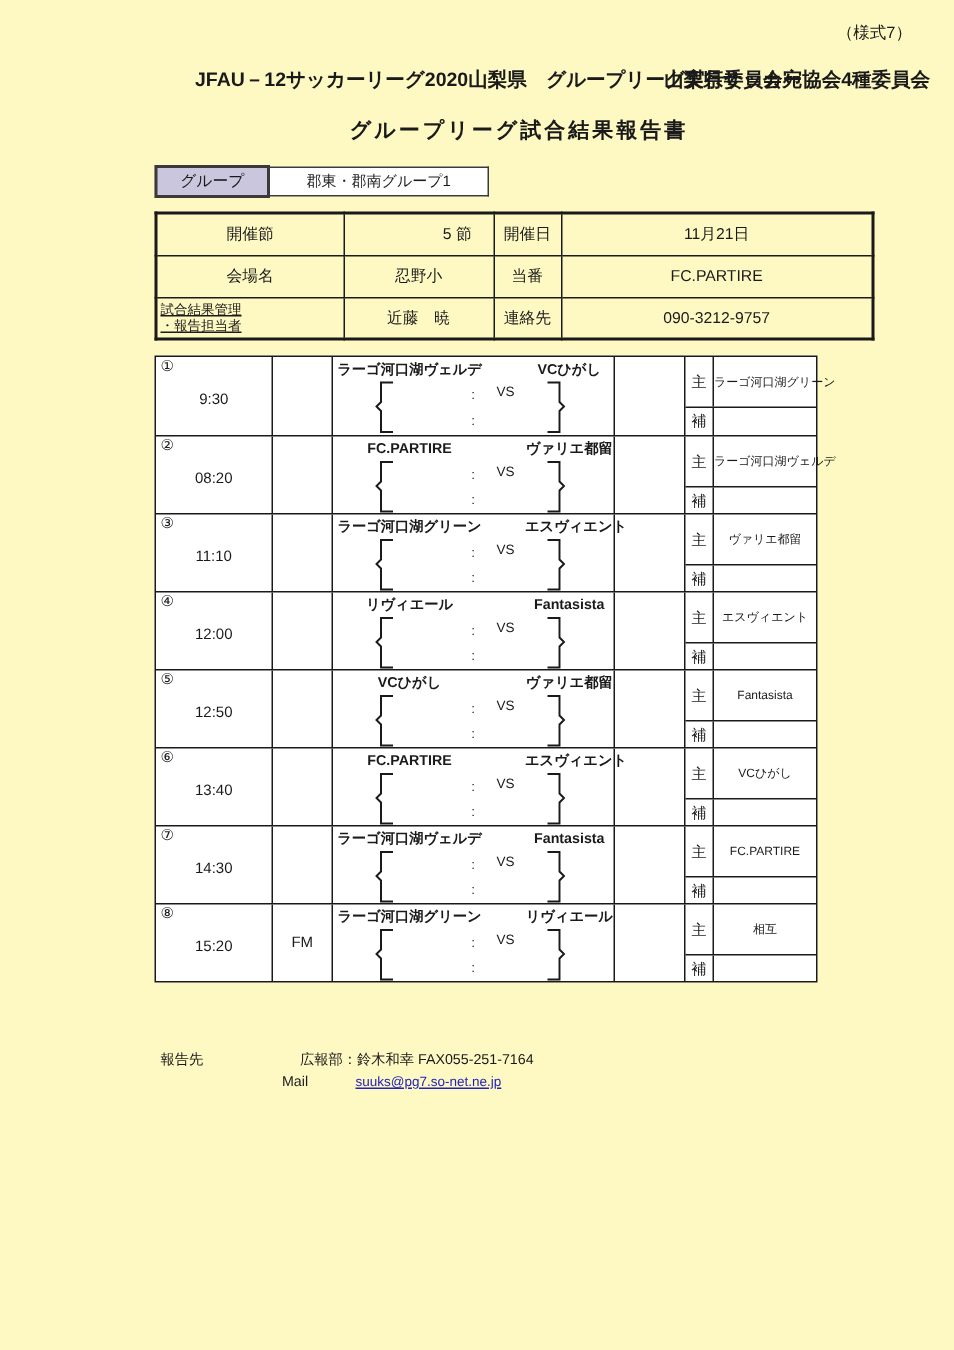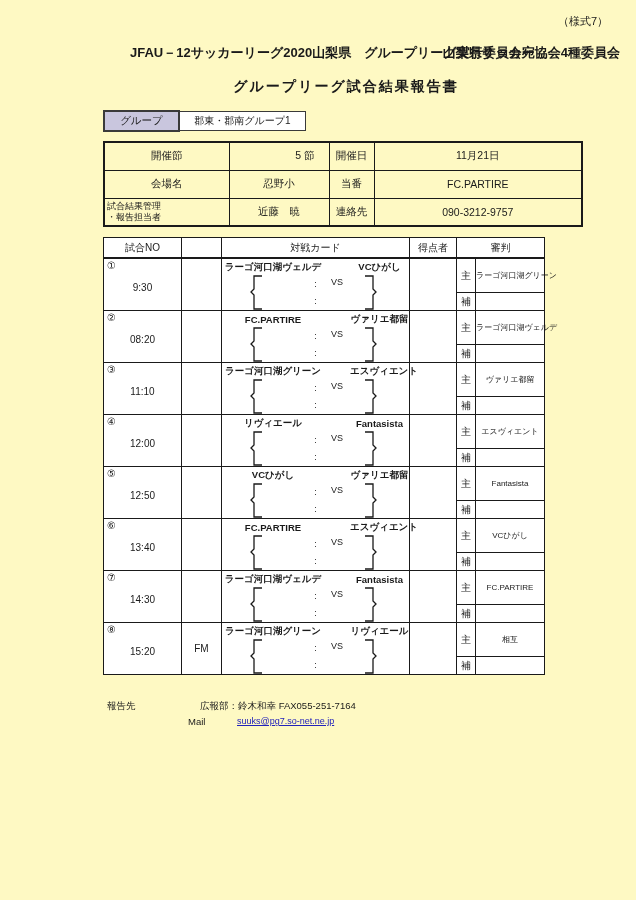--- a/index.html
+++ b/index.html
@@ -43,21 +43,21 @@
     position: absolute; top: 110px; left: 103px;
     display: flex; height: 22px;
   }
   .group-label {
     width: 77px; background: #c9c6de;
     border: 2px solid #3a3a3a;
     font-size: 10.5px;
     display: flex; align-items: center; justify-content: center;
   }
   .group-value {
-    width: 126px; background: #fff;
+    width: 146px; background: #fff;
     border: 1px solid #3a3a3a; border-left: none;
     margin-top: 1px; margin-bottom: 1px;
     font-size: 10px;
     display: flex; align-items: center; justify-content: center;
   }
 
   
   .info-table {
     position: absolute; top: 141px; left: 103px;
     width: 442px; border-collapse: collapse;
@@ -70,21 +70,21 @@
     text-align: center; vertical-align: middle;
     overflow: hidden; white-space: nowrap;
   }
   .info-table .c1 { width: 125px; }
   .info-table .c2 { width: 100px; }
   .info-table .c3 { width: 45px; }
   .info-table .c4 { width: 208px; }
   .info-table .val-right { text-align: right; padding-right: 14px; }
   .info-table .two-line {
     white-space: pre-line; font-size: 9px; line-height: 1.25;
-    text-align: left; padding-left: 2px;
+    text-align: left; padding-left: 2px; text-decoration: underline;
   }
 
   
   .match-table {
     position: absolute; top: 237px; left: 103px;
     width: 442px;
     border: 1.5px solid #1a1a1a;
     background: #fff;
   }
   .mt-header {
@@ -205,27 +205,20 @@
       <td class="c1 two-line">試合結果管理
 ・報告担当者</td>
       <td class="c2">近藤　暁</td>
       <td class="c3">連絡先</td>
       <td class="c4">090-3212-9757</td>
     </tr>
   </tbody>
     </table>
 
   <div class="match-table">
-    <div class="mt-header">
-      <div>試合NO</div>
-      <div></div>
-      <div>対戦カード</div>
-      <div>得点者</div>
-      <div>審判</div>
-    </div>
 
     <div class="match-row">
       <div class="col-no">
         <span class="mno">①</span>
         <span class="mtime">9:30</span>
       </div>
       <div class="col-fm"></div>
       <div class="col-card">
         <div class="card-top">
           <span class="team home">ラーゴ河口湖ヴェルデ</span>

